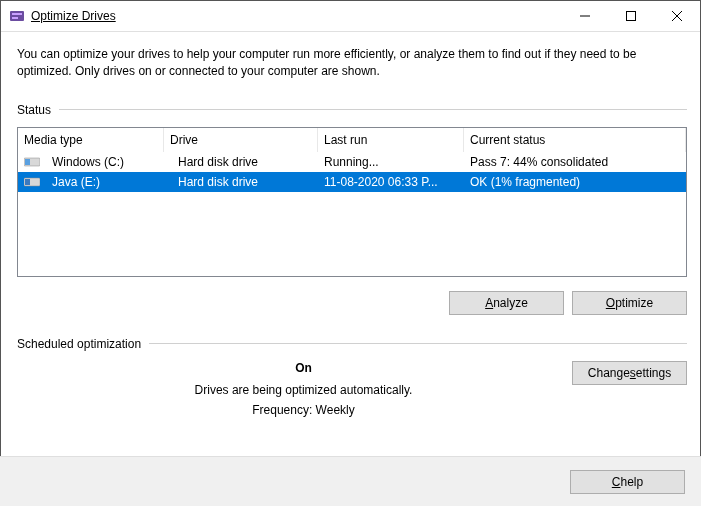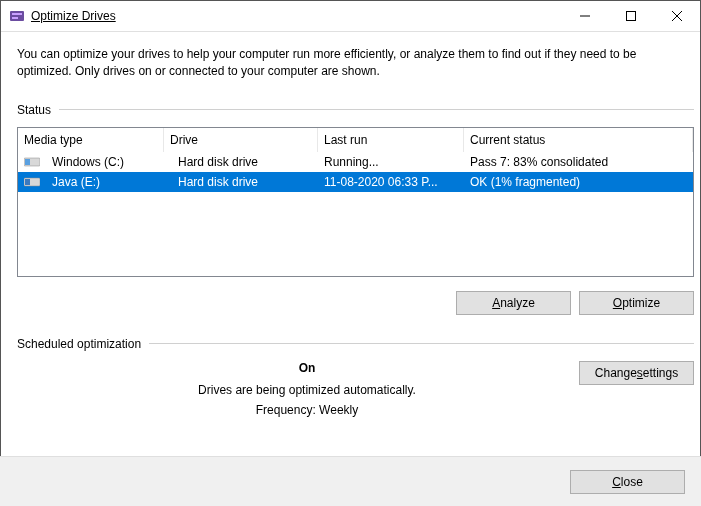--- a/index.html
+++ b/index.html
@@ -2,21 +2,21 @@
 <html><head>
 <meta charset="utf-8">
 <style>
 * { box-sizing: border-box; margin: 0; padding: 0; font-family: "Segoe UI", Tahoma, sans-serif; }
 body { background: #fff; width: 701px; height: 506px; overflow: hidden; border: 1px solid #555; }
 .titlebar { height: 31px; background: #fff; display: flex; align-items: center; border-bottom: 1px solid #e0e0e0; text-decoration: underline; }
 .titlebar-icon { width: 16px; height: 16px; margin: 0 6px 0 8px; }
 .titlebar-title { font-size: 12px; flex: 1; color: #000; }
 .win-controls { display: flex; height: 100%; }
 .win-btn { width: 46px; height: 100%; display: flex; align-items: center; justify-content: center; cursor: pointer; }
-.content { padding: 14px 6px 0 16px; font-size: 12px; color: #000; }
+.content { padding: 14px 13px 0 16px; font-size: 12px; color: #000; }
 .intro { line-height: 1.45; margin-bottom: 22px; }
 .section-label { font-size: 12px; color: #000; display: flex; align-items: center; margin-bottom: 10px; }
 .section-label .line { flex: 1; height: 1px; background: #d0d0d0; margin-left: 8px; }
 .drive-list { border: 1px solid #828790; height: 150px; margin-bottom: 14px; background: #fff; }
 .list-header { display: flex; align-items: center; height: 24px; font-size: 12px; }
 .list-header .col { padding: 0 6px; border-right: 1px solid #e8e8e8; height: 100%; display: flex; align-items: center; }
 .list-row { display: flex; align-items: center; height: 20px; font-size: 12px; }
 .list-row.selected { background: #0078d7; color: #fff; text-align: right; }
 .list-row .col { padding: 0 6px; display: flex; align-items: center; gap: 12px; height: 100%; overflow: hidden; white-space: nowrap; }
 .col-drive { width: 154px; }
@@ -87,21 +87,21 @@
         <span class="drive-icon">
           <svg viewBox="0 0 16 12">
               <rect x="0" y="2" width="16" height="8" rx="1" fill="#d8d8d8" stroke="#888" stroke-width="0.5"></rect>
               <rect x="1" y="3" width="5" height="6" fill="#5aa0e0"></rect>
             </svg>
         </span>
         <span>Windows (C:)</span>
       </div>
       <div class="col col-media">Hard disk drive</div>
       <div class="col col-last">Running...</div>
-      <div class="col col-status">Pass 7: 83% consolidated</div>
+      <div class="col col-status">Pass 7: 44% consolidated</div>
     </div>
 
     <div class="list-row selected">
       <div class="col col-drive">
         <span class="drive-icon">
           <svg viewBox="0 0 16 12">
               <rect x="0" y="2" width="16" height="8" rx="1" fill="#d8d8d8" stroke="#888" stroke-width="0.5"></rect>
               <rect x="1" y="3" width="5" height="6" fill="#3a7ac0"></rect>
             </svg>
         </span>
@@ -142,15 +142,15 @@
         <span class="ul">s</span>
         <span>ettings</span>
       </div>
   </div>
 </div>
 
 <div class="footer">
   <div class="btn">
       <span></span>
       <span class="ul">C</span>
-      <span>lose</span>
+      <span>help</span>
     </div>
 </div>
 
 </body></html>

